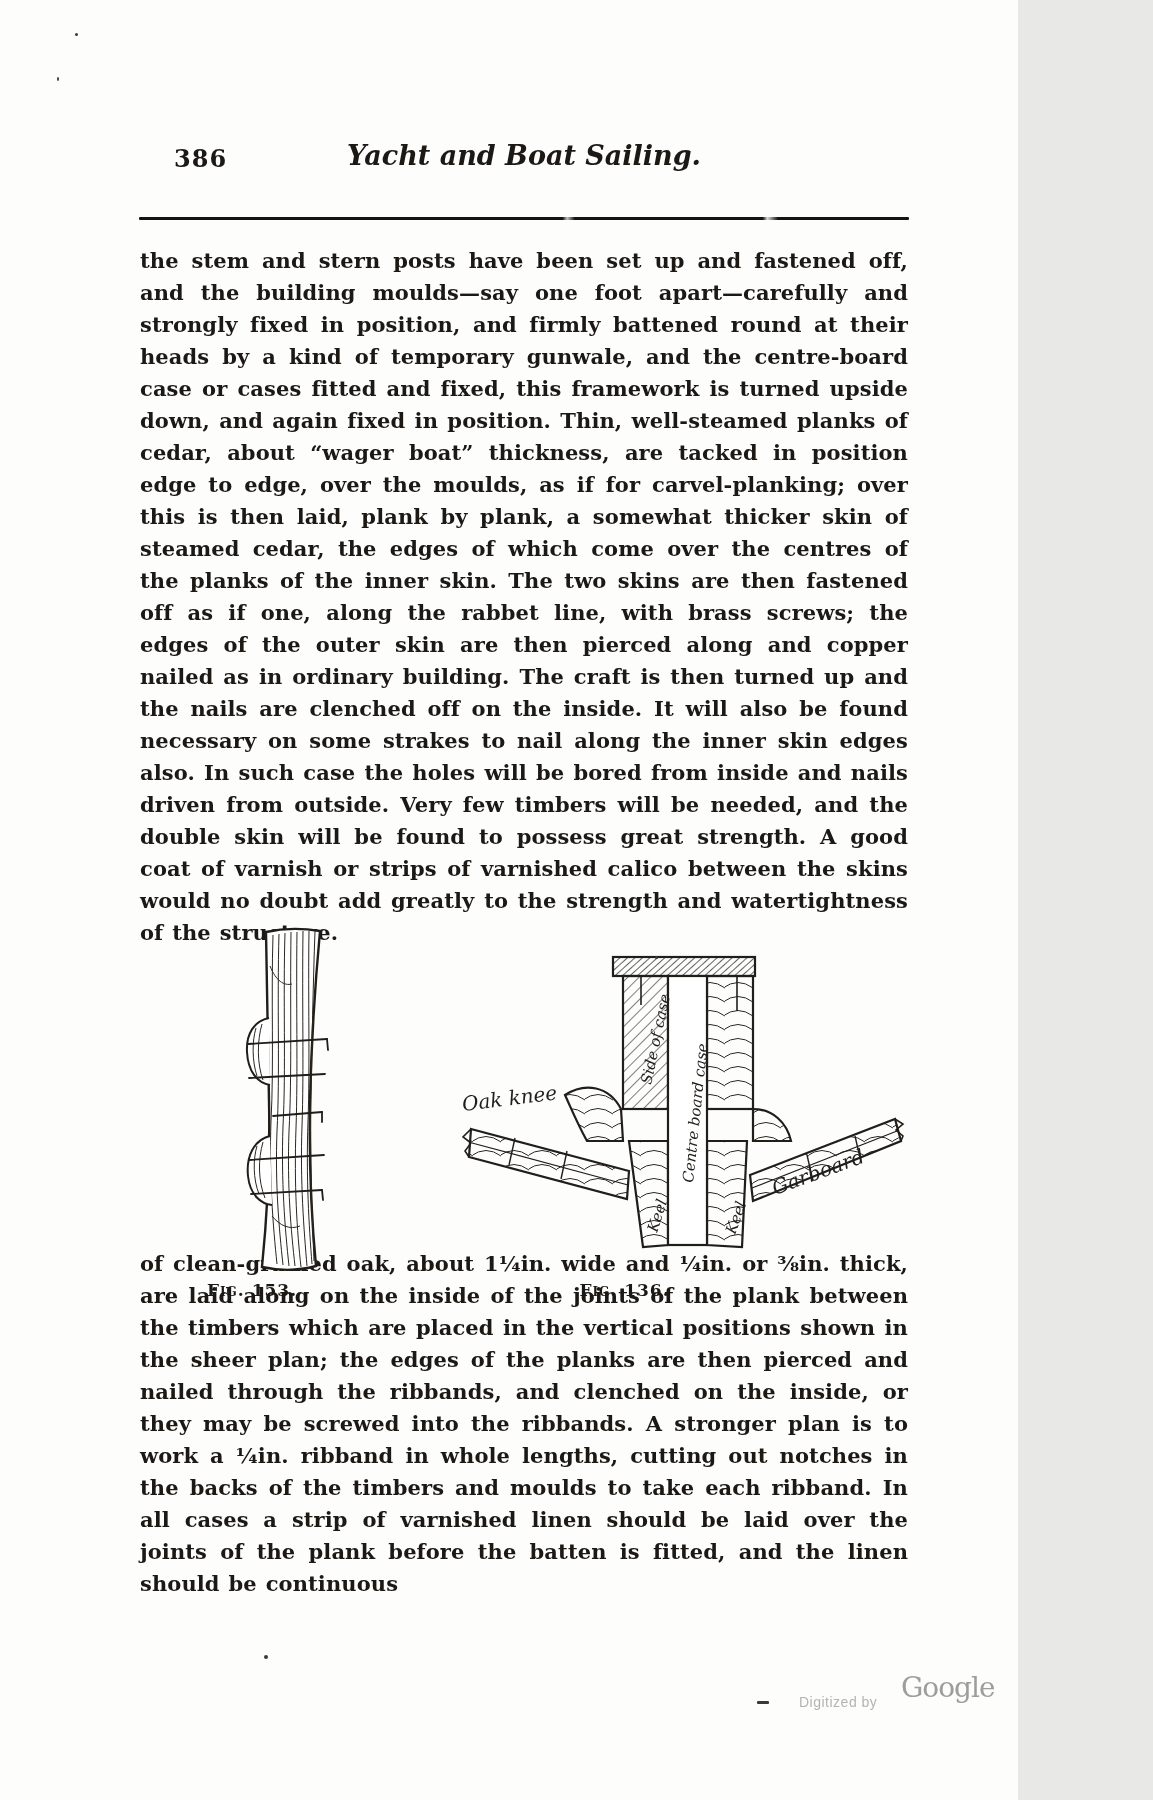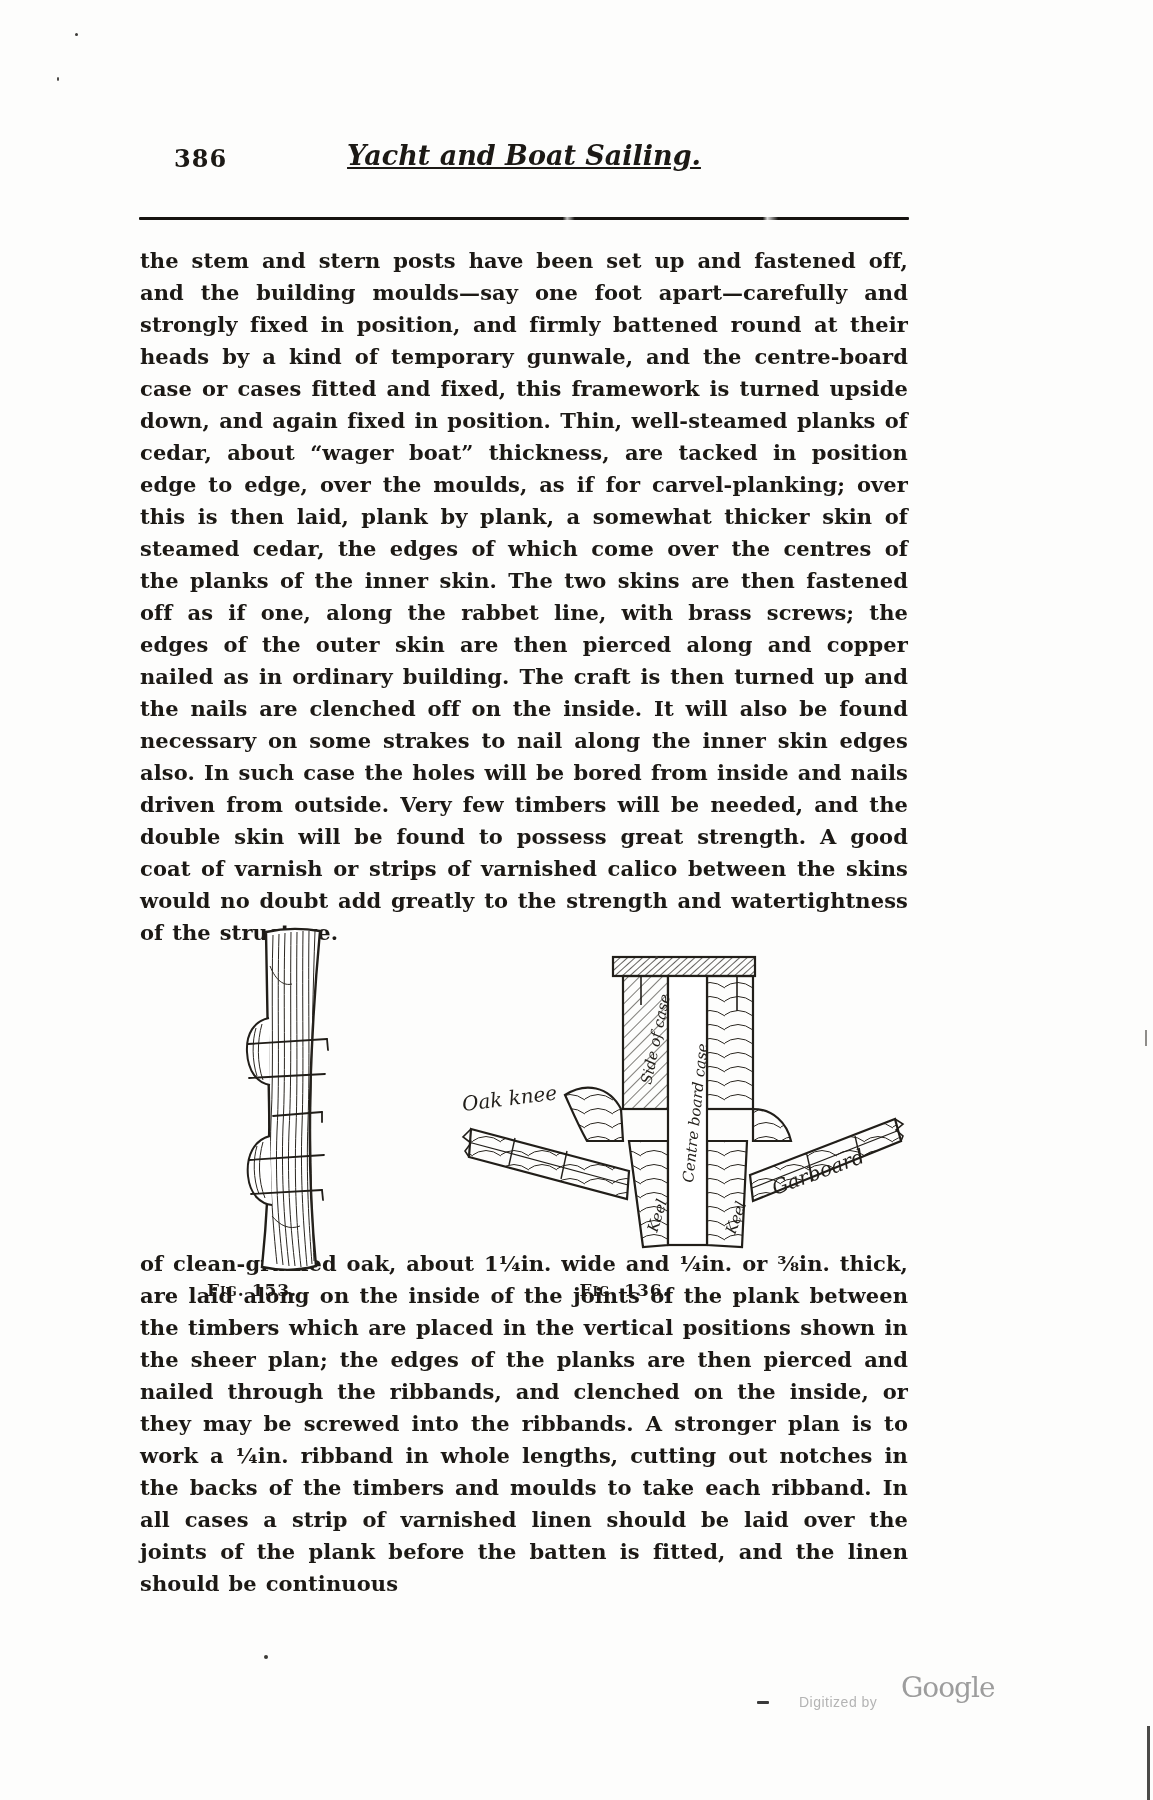--- a/index.html
+++ b/index.html
@@ -1,31 +1,31 @@
 <!DOCTYPE html>
 <html><head>
 <meta charset="utf-8">
 <style>
   html,body{margin:0;padding:0;background:#e8e8e6;}
   .page{
     position:relative;
-    width:1153px;height:1800px;
+    width:1018px;height:1800px;
     background:#fdfdfc;
     overflow:hidden;
     font-family:"DejaVu Serif","Liberation Serif",serif;
     color:#1c1915;
   }
   
   .page-number{
     position:absolute;left:174px;top:144px;
     font-size:24px;font-weight:600;letter-spacing:1px;
   }
   .page-title{
     position:absolute;left:140px;top:140px;width:768px;
-    text-align:center;font-style:italic;font-weight:600;font-size:27px;text-decoration:underline;
+    text-align:center;font-style:italic;font-weight:600;font-size:27px;
   }
   .header-rule{
     position:absolute;left:139px;top:217px;width:770px;height:3px;
     background:linear-gradient(90deg,
       #161310 0%,#161310 55%,rgba(22,19,16,.25) 55.6%,
       #161310 56.6%,#161310 81%,rgba(22,19,16,.15) 81.6%,
       #161310 83%,#161310 100%);
     border-radius:1px;
   }
   

